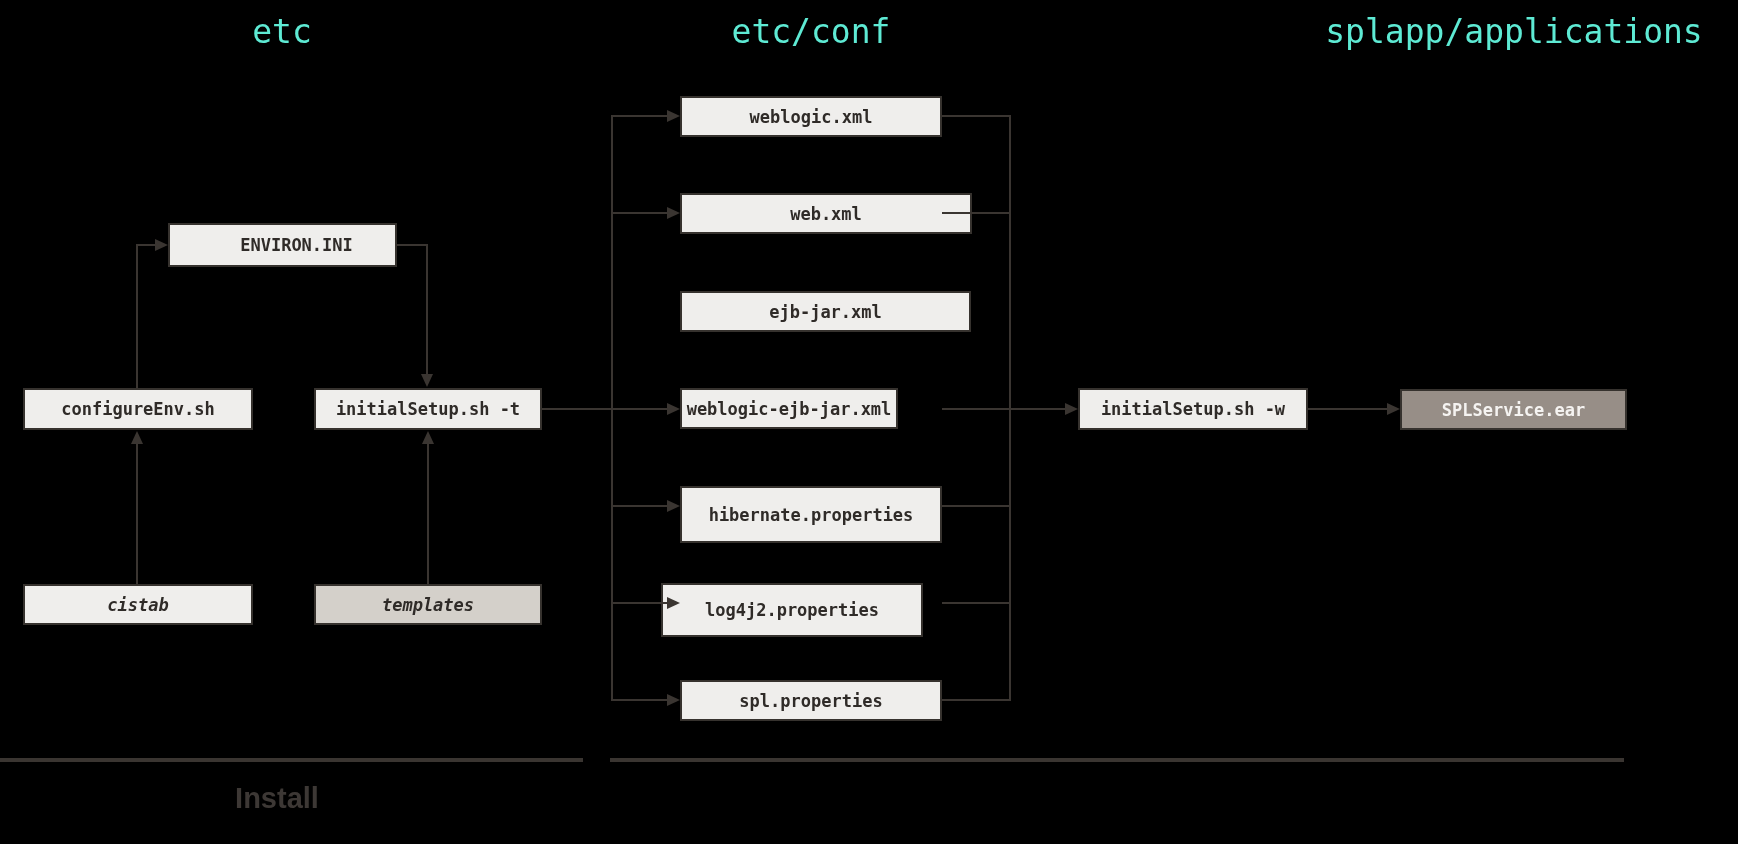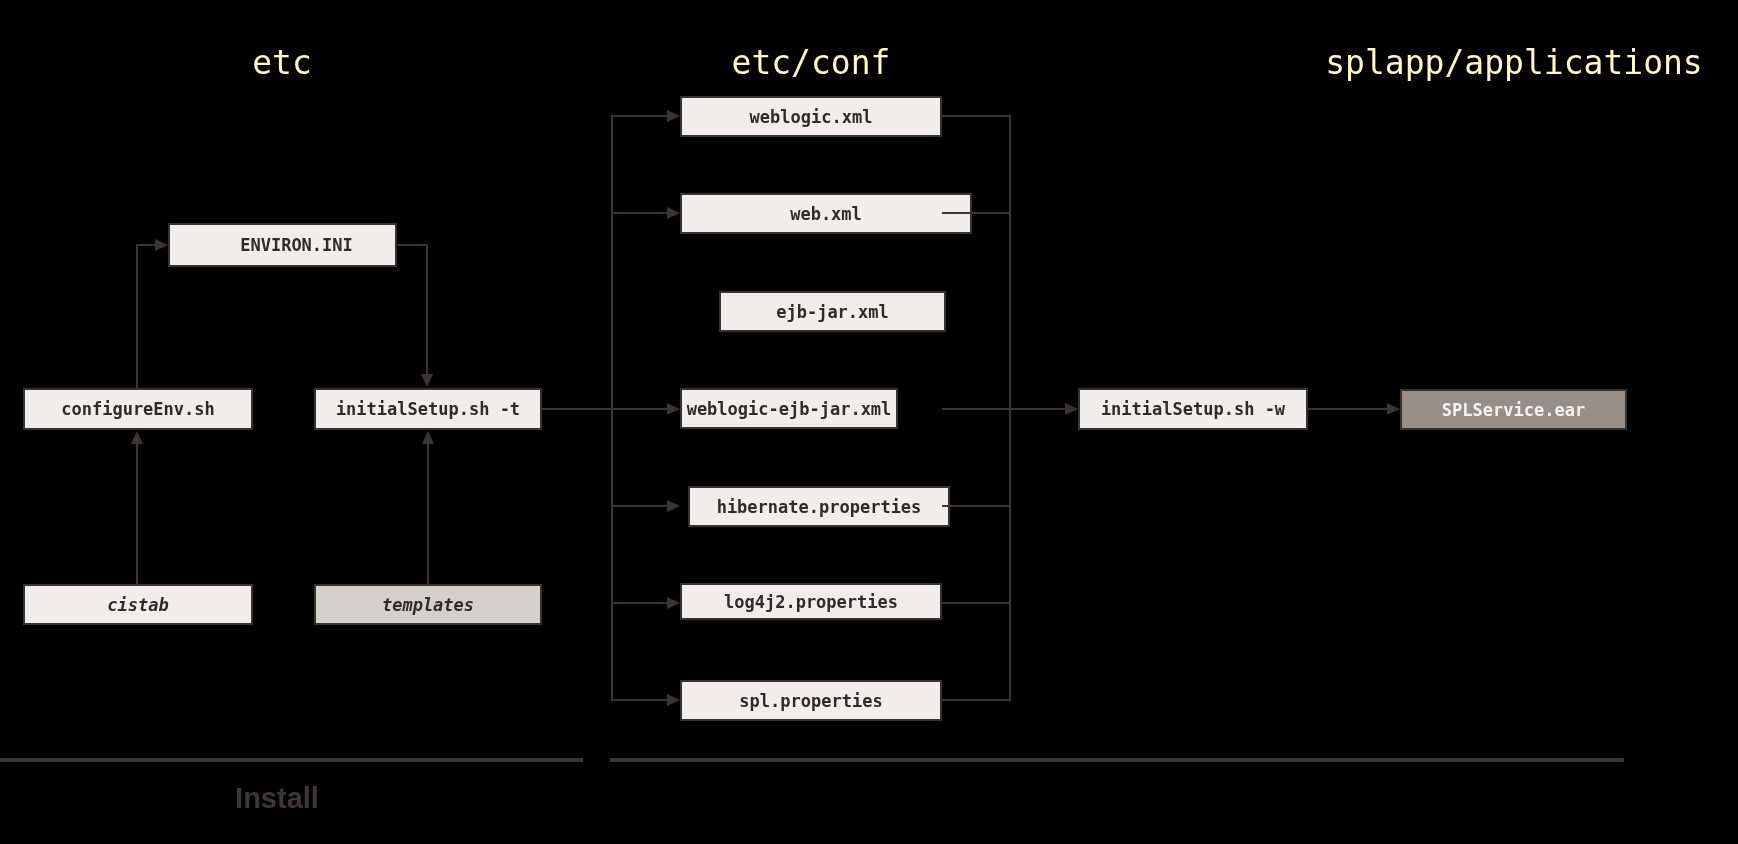--- a/index.html
+++ b/index.html
@@ -6,27 +6,26 @@
   .stage{
     position:relative;
     width:1738px;height:844px;
     background:#000000;
     font-family:"DejaVu Sans Mono", monospace;
     overflow:hidden;
   }
   
   .hdr{
     position:absolute;
-    color:#fef9c3;
+    color:#5eead4;
     font-size:33px;
     letter-spacing:0px;
     text-align:center;
     white-space:nowrap;
     font-family:"DejaVu Sans Mono", monospace;
-    margin-top:31px;
   }
   
   .node{
     position:absolute;
     background:#efeeec;
     border:2px solid #36322e;
     box-sizing:border-box;
     display:flex;align-items:center;justify-content:center;
     color:#2f2b28;
     font-size:17px;font-weight:bold;
@@ -65,24 +64,24 @@
   <div class="hdr" style="left:1324px;top:12px;width:380px;">splapp/applications</div>
 
   <div class="node" style="left:168px;top:223px;width:229px;height:44px;padding-left:28px;">ENVIRON.INI</div>
   <div class="node" style="left:23px;top:388px;width:230px;height:42px;">configureEnv.sh</div>
   <div class="node" style="left:314px;top:388px;width:228px;height:42px;">initialSetup.sh -t</div>
   <div class="node" style="left:23px;top:584px;width:230px;height:41px;font-style:italic;">cistab</div>
   <div class="node node--dark node--italic" style="left:314px;top:584px;width:228px;height:41px;">templates</div>
 
   <div class="node" style="left:680px;top:96px;width:262px;height:41px;">weblogic.xml</div>
   <div class="node" style="left:680px;top:193px;width:292px;height:41px;text-align:right;">web.xml</div>
-  <div class="node" style="left:719px;top:291px;width:227px;height:41px;text-align:right;">ejb-jar.xml</div>
+  <div class="node" style="left:680px;top:291px;width:291px;height:41px;text-align:right;">ejb-jar.xml</div>
   <div class="node" style="left:680px;top:388px;width:218px;height:41px;">weblogic-ejb-jar.xml</div>
-  <div class="node" style="left:680px;top:486px;width:262px;height:41px;margin-left:8px;">hibernate.properties</div>
-  <div class="node" style="left:680px;top:583px;width:262px;height:37px;">log4j2.properties</div>
+  <div class="node" style="left:680px;top:486px;width:262px;height:57px;">hibernate.properties</div>
+  <div class="node" style="left:661px;top:583px;width:262px;height:54px;">log4j2.properties</div>
   <div class="node" style="left:680px;top:680px;width:262px;height:41px;">spl.properties</div>
 
   <div class="node" style="left:1078px;top:388px;width:230px;height:42px;">initialSetup.sh -w</div>
   <div class="node node--ear" style="left:1400px;top:389px;width:227px;height:41px;">SPLService.ear</div>
 
   <div class="vline" style="left:136px;top:244px;height:144px;"></div>
   <div class="hline" style="left:136px;top:244px;width:20px;"></div>
   <div class="arr arr-r" style="left:155px;top:239px;"></div>
 
   <div class="hline" style="left:397px;top:244px;width:30px;"></div>

